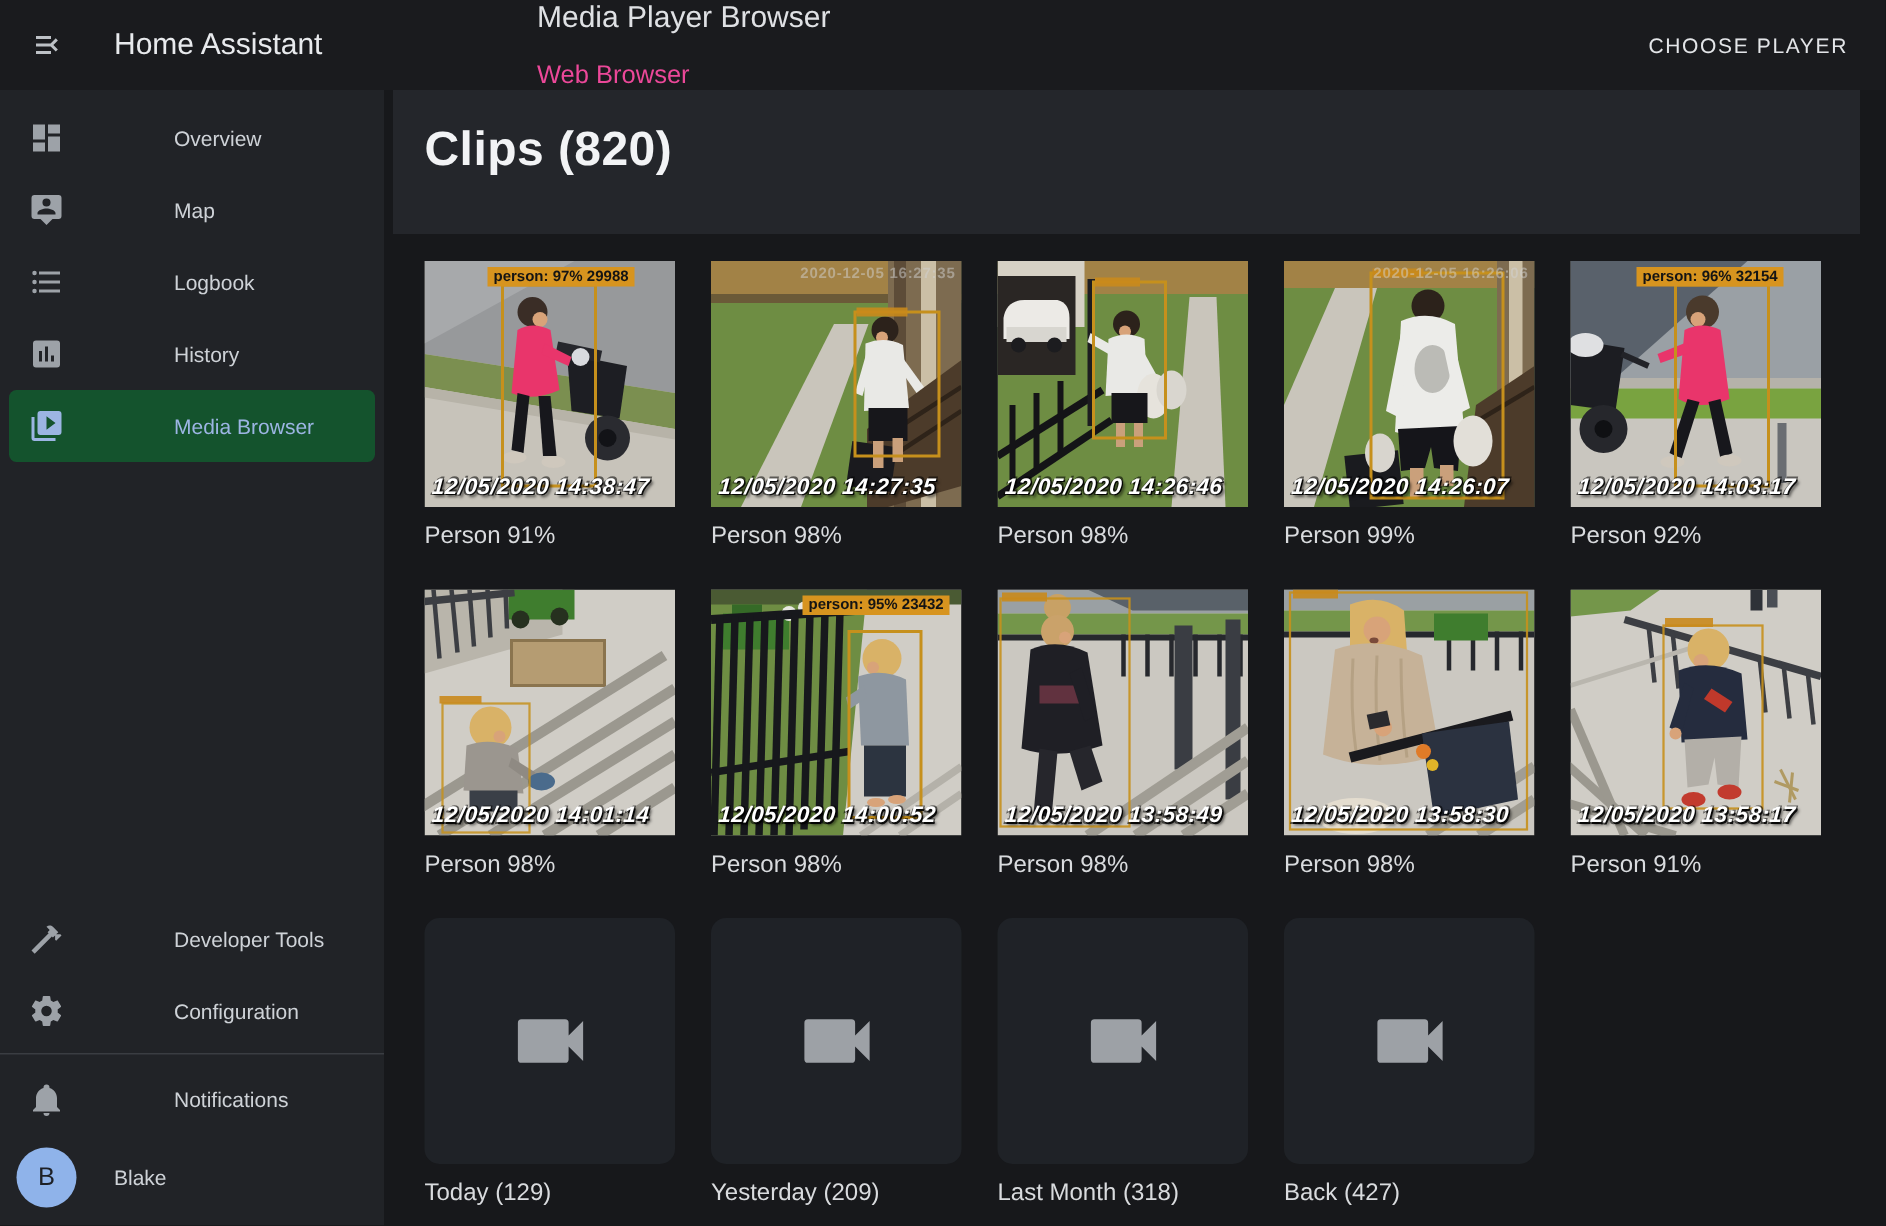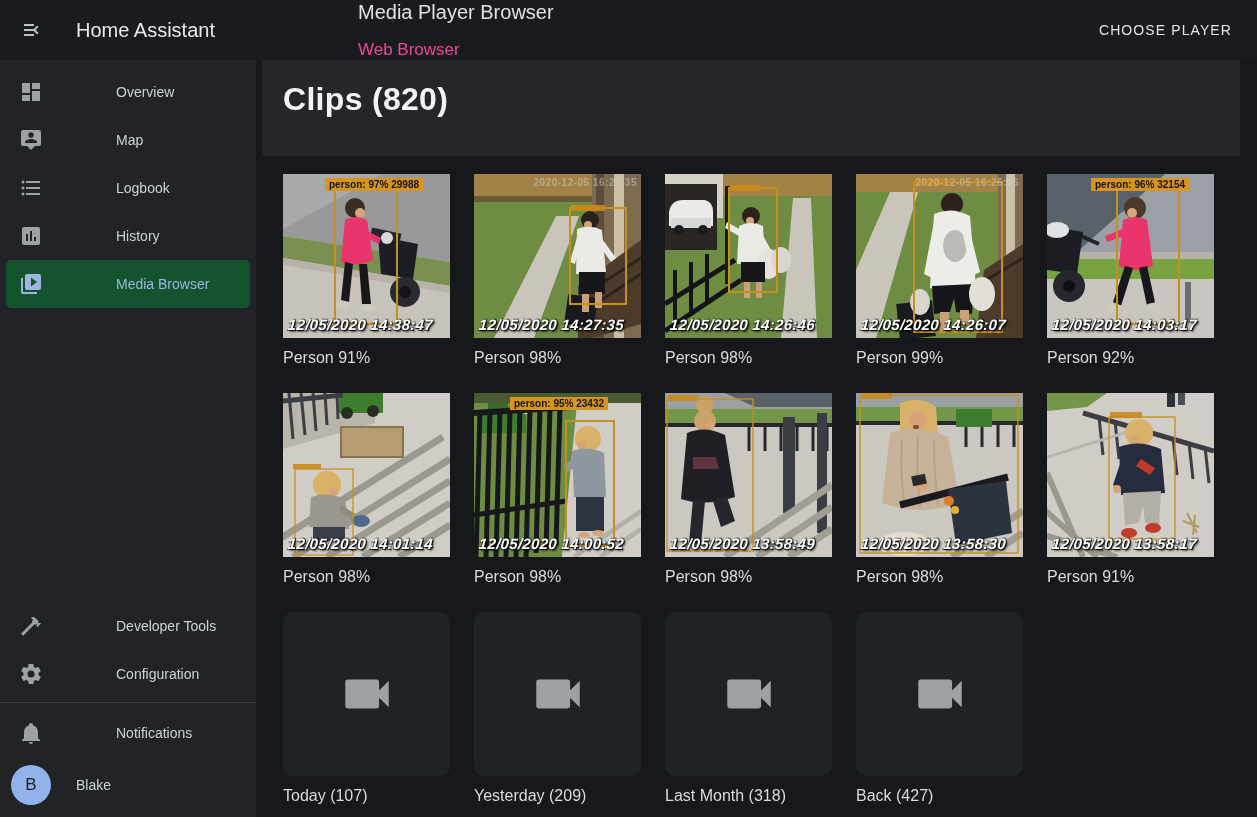--- a/index.html
+++ b/index.html
@@ -424,21 +424,21 @@
           <line x1="26" y1="17" x2="22" y2="164"></line>
             <line x1="36" y1="17" x2="32" y2="164"></line>
           <line x1="46" y1="16" x2="42" y2="164"></line>
             <line x1="56" y1="16" x2="52" y2="164"></line>
           <line x1="66" y1="15" x2="62" y2="160"></line>
             <line x1="76" y1="15" x2="72" y2="156"></line>
           <line x1="86" y1="14" x2="82" y2="152"></line>
         </g>
         <rect x="92" y="28" width="48" height="124" fill="none" stroke="#c6901c" stroke-width="2"></rect>
       </svg>
-      <div class="det" style="left:36px;">person: 95% 23432</div>
+      <div class="det" style="left:61px;">person: 95% 23432</div>
       <div class="ts">12/05/2020 14:00:52</div>
     </div>
     <div class="caption">Person 98%</div>
   </div>
 
   <div class="cell">
     <div class="thumb">
       <svg class="scene" width="167" height="164" viewBox="0 0 167 164">
         <rect width="167" height="164" fill="#cbc8c1"></rect>
         <rect width="167" height="16" fill="#9aa0a3"></rect>
@@ -561,21 +561,21 @@
     </div>
     <div class="caption">Person 91%</div>
   </div>
 
   <div class="cell">
     <div class="folder-thumb">
       <svg width="58" height="58" viewBox="0 0 24 24">
           <path d="M17,10.5V7A1,1 0 0,0 16,6H4A1,1 0 0,0 3,7V17A1,1 0 0,0 4,18H16A1,1 0 0,0 17,17V13.5L21,17.5V6.5L17,10.5Z"></path>
         </svg>
     </div>
-    <div class="caption">Today (107)</div>
+    <div class="caption">Today (129)</div>
   </div>
   <div class="cell">
     <div class="folder-thumb">
       <svg width="58" height="58" viewBox="0 0 24 24">
           <path d="M17,10.5V7A1,1 0 0,0 16,6H4A1,1 0 0,0 3,7V17A1,1 0 0,0 4,18H16A1,1 0 0,0 17,17V13.5L21,17.5V6.5L17,10.5Z"></path>
         </svg>
     </div>
     <div class="caption">Yesterday (209)</div>
   </div>
   <div class="cell">

